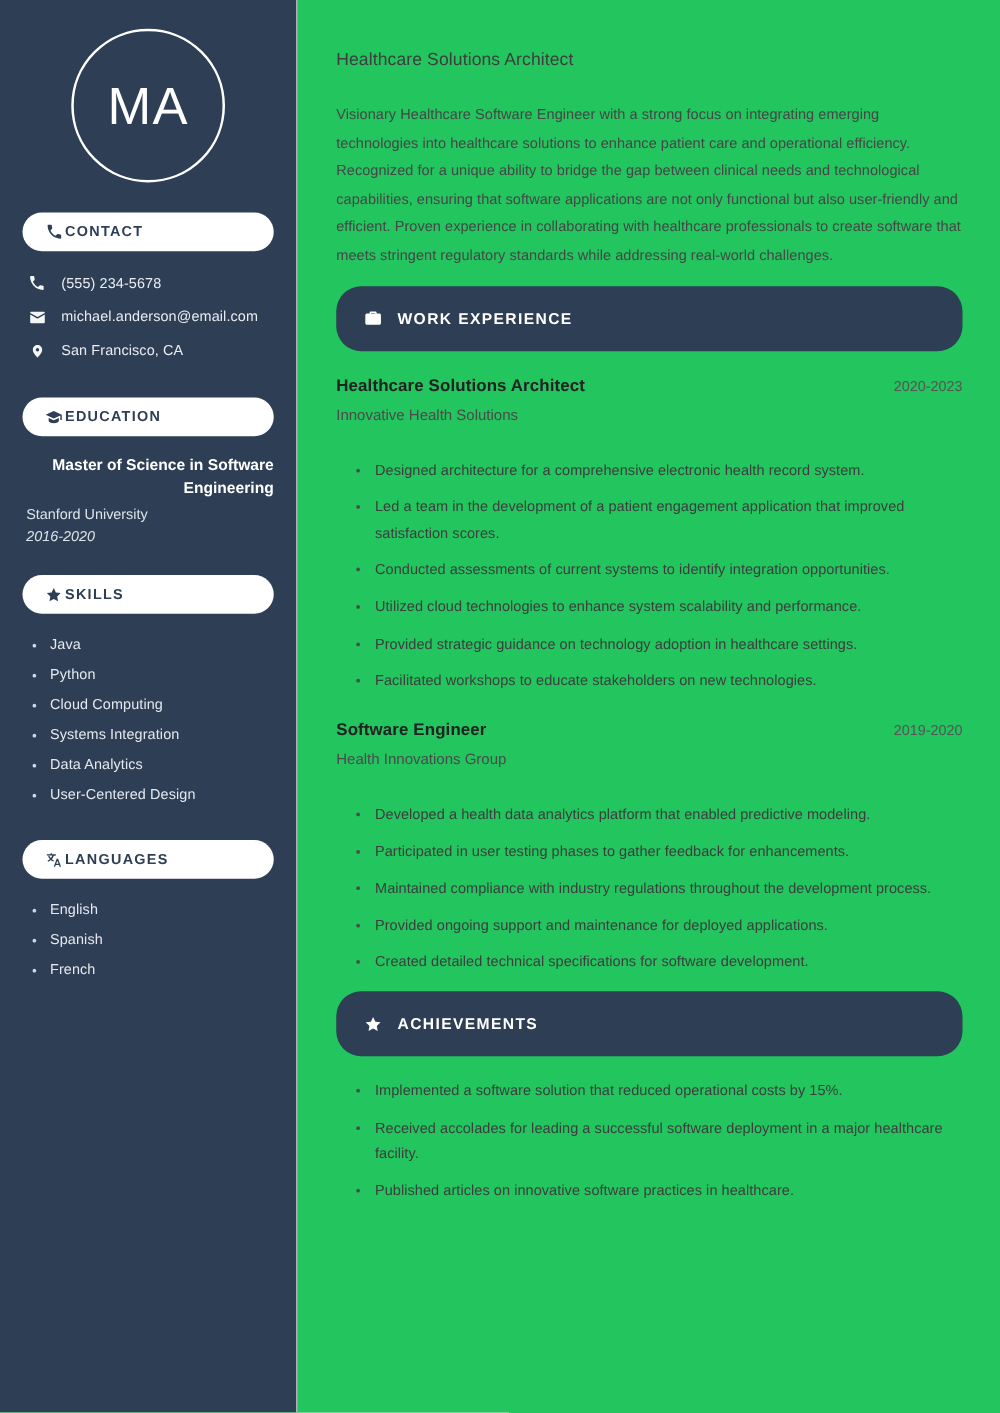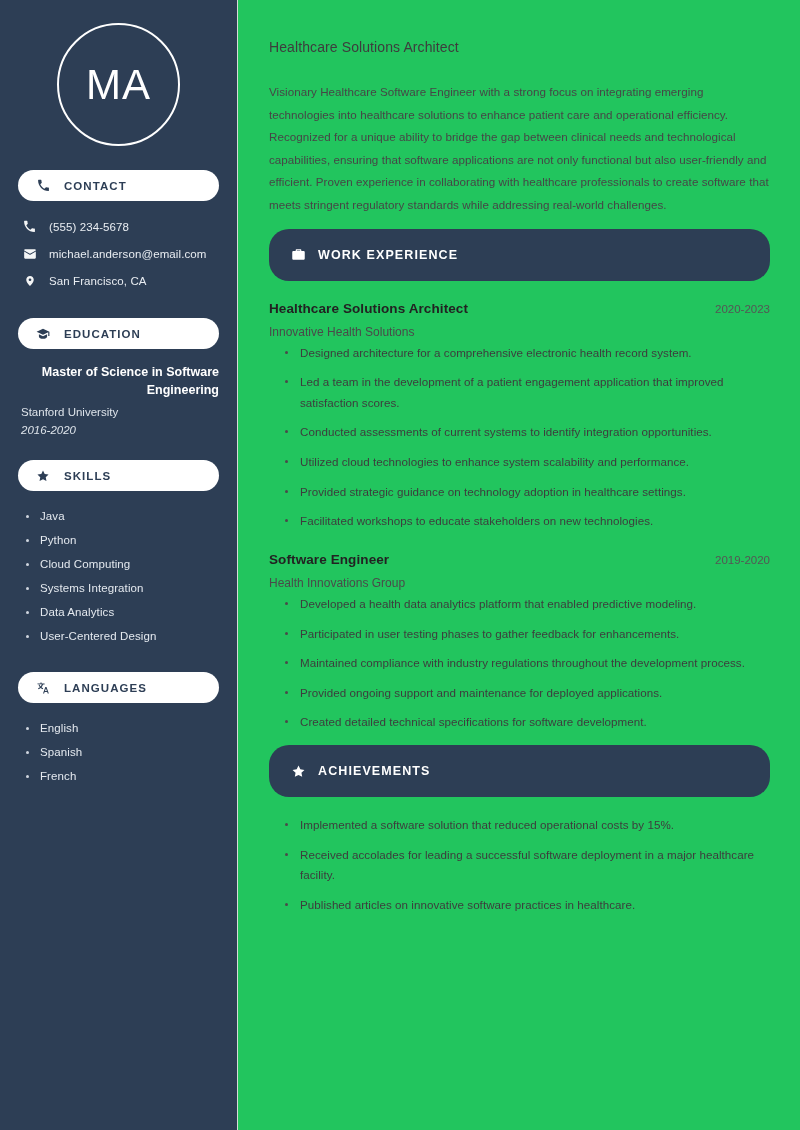--- a/index.html
+++ b/index.html
@@ -58,21 +58,21 @@
   }
 
   .pill {
     background: #ffffff;
     color: #2d3e55;
     border-radius: 20px;
     height: 31px;
     display: flex;
     align-items: center;
     padding: 0 18px;
-    gap: 14px;
+    gap: 2px;
     margin-top: 24px;
   }
 
   .pill-label {
     font-size: 11.5px;
     font-weight: bold;
     letter-spacing: 1.05px;
   }
 
   .pill-icon {
@@ -237,21 +237,21 @@
   }
 
   .exp-company {
     font-size: 12px;
     color: #4a4a4a;
     margin-top: 9px;
   }
 
   .bullets {
     list-style: none;
-    margin-top: 4px;
+    margin-top: 28px;
     padding-left: 16px;
   }
 
   .bullets li {
     font-size: 11.6px;
     line-height: 1.78;
     color: #3d3d3d;
     position: relative;
     padding-left: 15px;
     margin-bottom: 9px;

